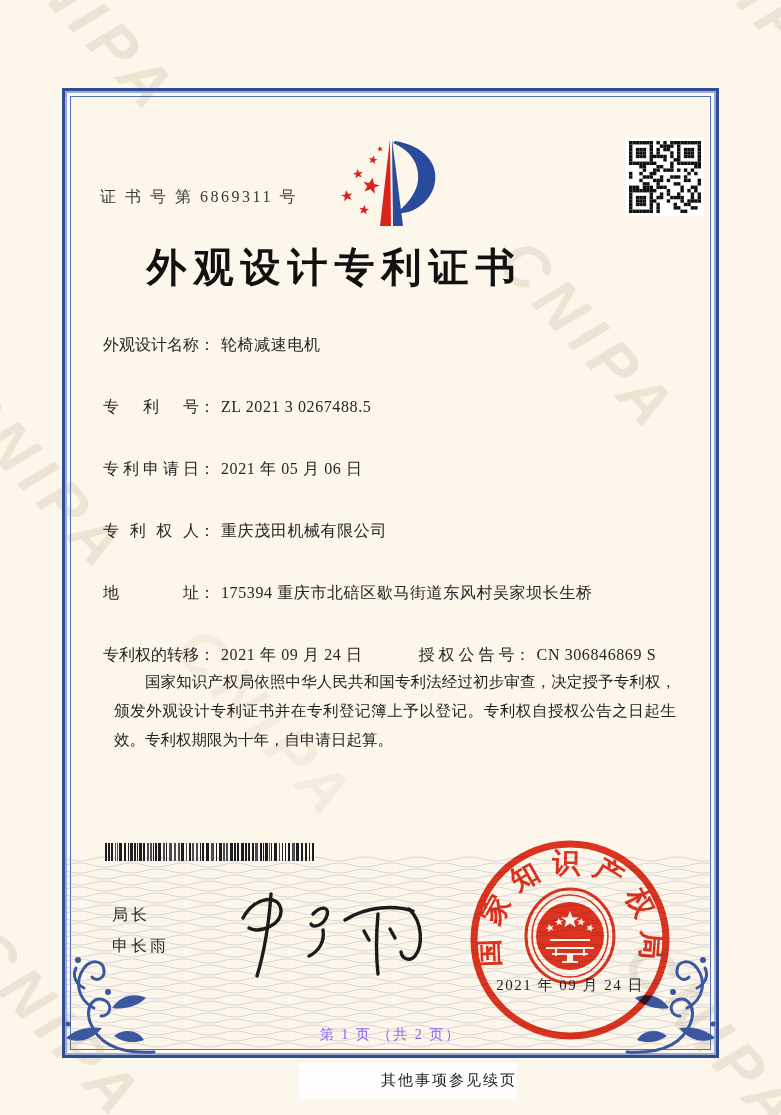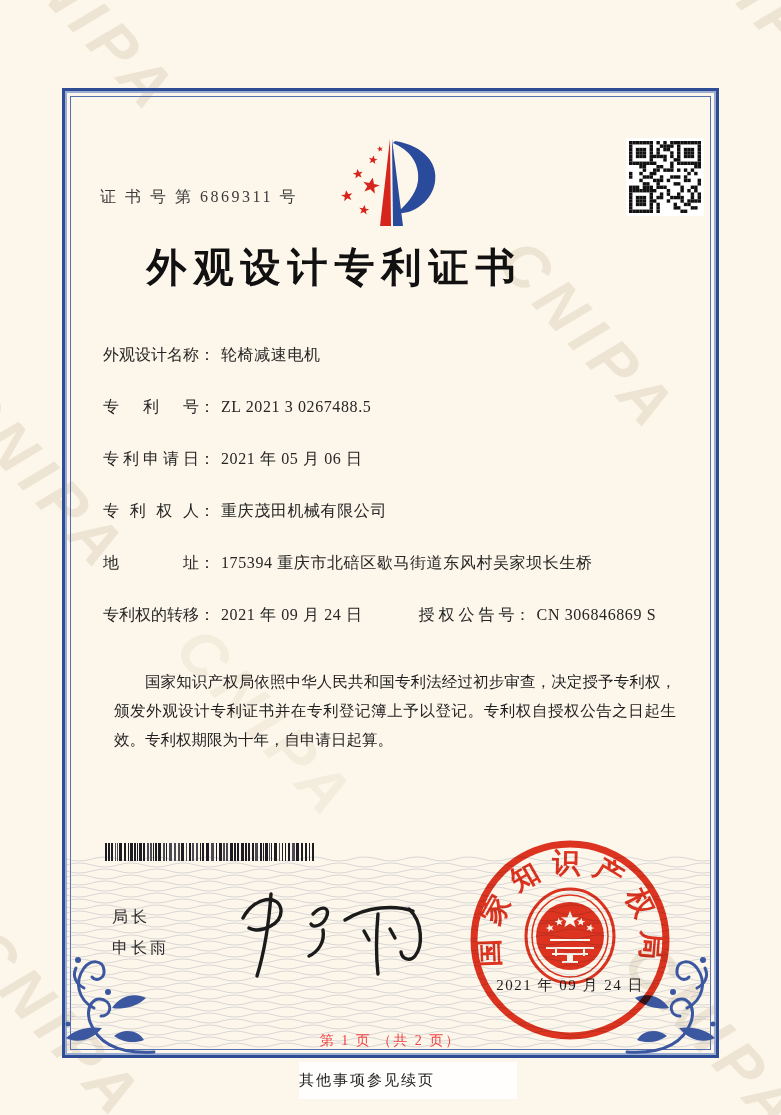--- a/index.html
+++ b/index.html
@@ -27,43 +27,43 @@
 
   .cert-no{position:absolute;left:100px;top:141px;font-size:16px;letter-spacing:2.5px;color:#3b3b3b;margin-top:46px;}
 
   .logo{position:absolute;left:330px;top:126px;width:140px;height:118px;}
 
   .qr{position:absolute;left:626px;top:138px;width:78px;height:78px;background:#fff;padding:3px;box-sizing:border-box;}
 
   .title{position:absolute;left:0;top:240px;width:669px;text-align:center;
          font-size:40px;font-weight:bold;letter-spacing:7px;color:#111;}
 
-  .fields{position:absolute;left:103px;top:344px;width:585px;display:flex;flex-direction:column;gap:30px;font-size:16px;line-height:22px;}
+  .fields{position:absolute;left:103px;top:334px;width:585px;display:flex;flex-direction:column;gap:40px;font-size:16px;line-height:22px;}
   .frow{white-space:nowrap;}
   .flabel{display:inline-block;width:96px;text-align:justify;text-align-last:justify;vertical-align:bottom;}
   .fcolon{display:inline-block;margin-right:6px;}
   .fvalue{letter-spacing:.6px;}
   .grant2{margin-left:56px;}
 
   .paras{position:absolute;left:102px;top:655px;width:586px;font-size:15.5px;line-height:29px;
          text-align:justify;color:#1f1f1f;}
   .paras p{margin:12px;text-indent:2em;}
 
   .barcode{position:absolute;left:105px;top:843px;width:214px;height:18px;}
 
-  .signer{position:absolute;left:112px;top:901px;font-family:Liberation Sans, sans-serif;
+  .signer{position:absolute;left:112px;top:901px;font-family:Liberation Mono, monospace;
           font-size:16px;letter-spacing:3px;color:#2b2b2b;line-height:31px;}
   .signature{position:absolute;left:225px;top:888px;width:212px;height:95px;}
 
   .seal{position:absolute;left:464px;top:836px;width:212px;height:212px;mix-blend-mode:multiply;opacity:.95;}
 
-  .page-info{position:absolute;left:0;top:1026px;width:781px;text-align:center;font-size:14px;letter-spacing:2px;color:#ef4444;margin-top:6px;}
+  .page-info{position:absolute;left:0;top:1026px;width:781px;text-align:center;font-size:14px;letter-spacing:2px;color:#8b5cf6;}
 
   .cont-note{position:absolute;left:299px;top:1062px;width:218px;height:37px;background:#fffefc;
-             text-align:left;line-height:37px;font-size:15px;letter-spacing:2px;color:#222;}
+             text-align:right;line-height:37px;font-size:15px;letter-spacing:2px;color:#222;}
 </style>
 </head>
 <body>
 
 <div class="page">
 
   <div class="wm" style="left:-28px;top:-18px;">CNIPA</div>
   <div class="wm" style="left:640px;top:-40px;">CNIPA</div>
   <div class="wm" style="left:472px;top:300px;">CNIPA</div>
   <div class="wm" style="left:-78px;top:440px;">CNIPA</div>

